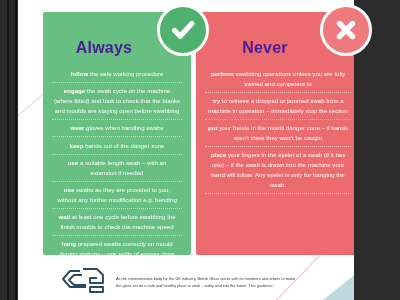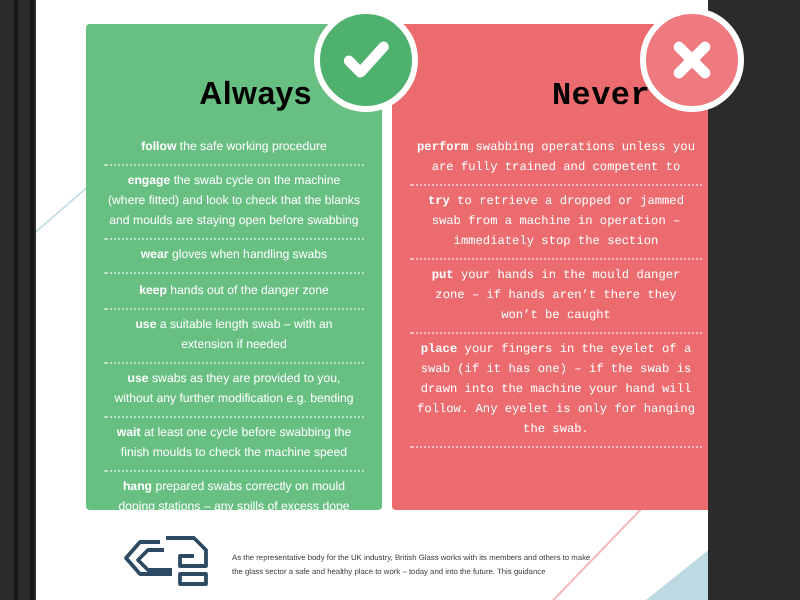--- a/index.html
+++ b/index.html
@@ -107,29 +107,28 @@
   }
   .panel-always {
     left: 25px;
     width: 148px;
     background: #68bf82;
   }
   .panel-never {
     left: 178px;
     width: 164px;
     background: #ec6b6e;
-    font-family: Liberation Mono, monospace;
   }
 
   .panel-title {
-    color: #000000;
+    color: #4c1d95;
     font-size: 16px;
     font-weight: bold;
     letter-spacing: .2px;
-    text-align: right;
+    text-align: center;
     margin: 22px 0 10px 0;
     line-height: 1;
   }
   .panel-always .panel-title { padding-right: 26px; }
   .panel-never  .panel-title { padding-right: 26px; }
 
   .rule-list { margin: 0; padding: 0; list-style: none; }
   .rule-item {
     color: #ffffff;
     font-size: 6.1px;

